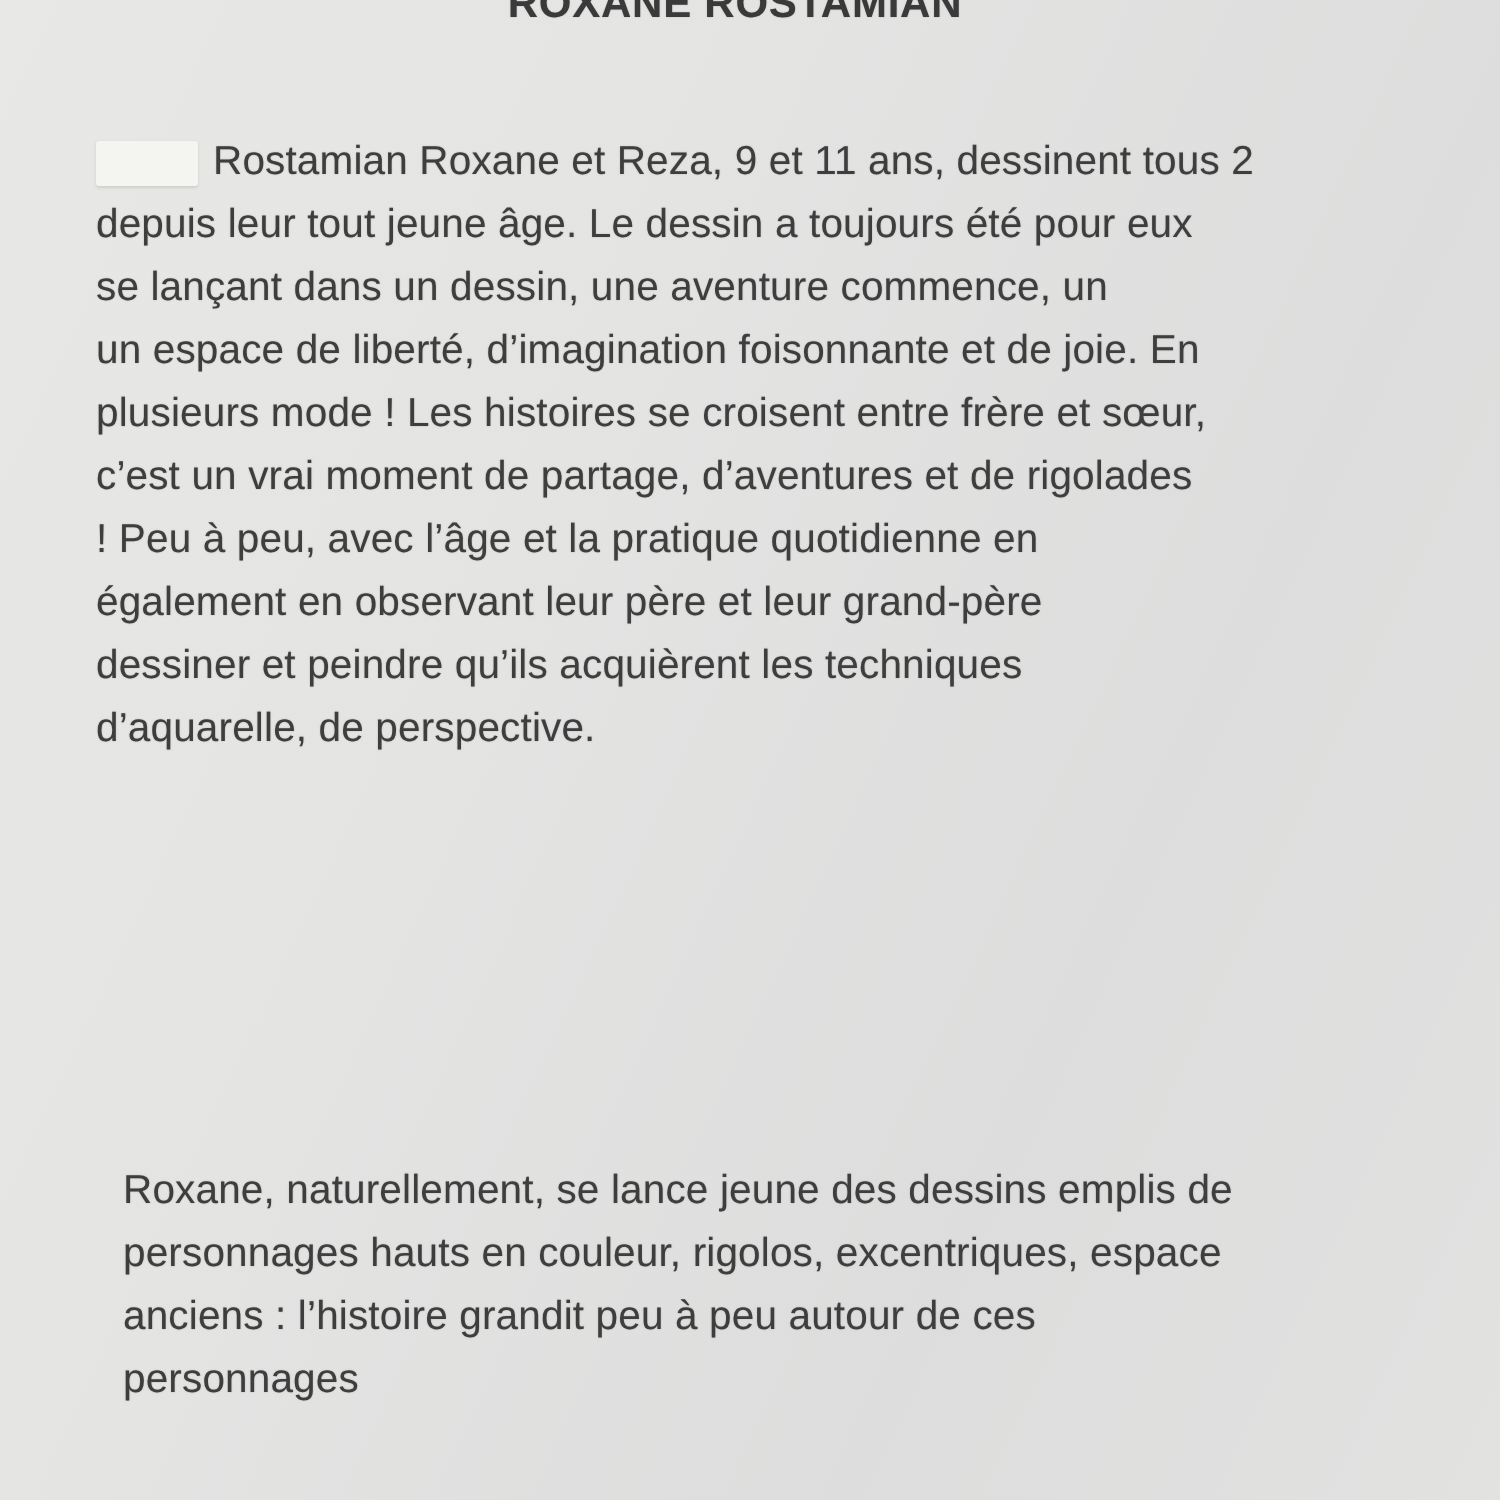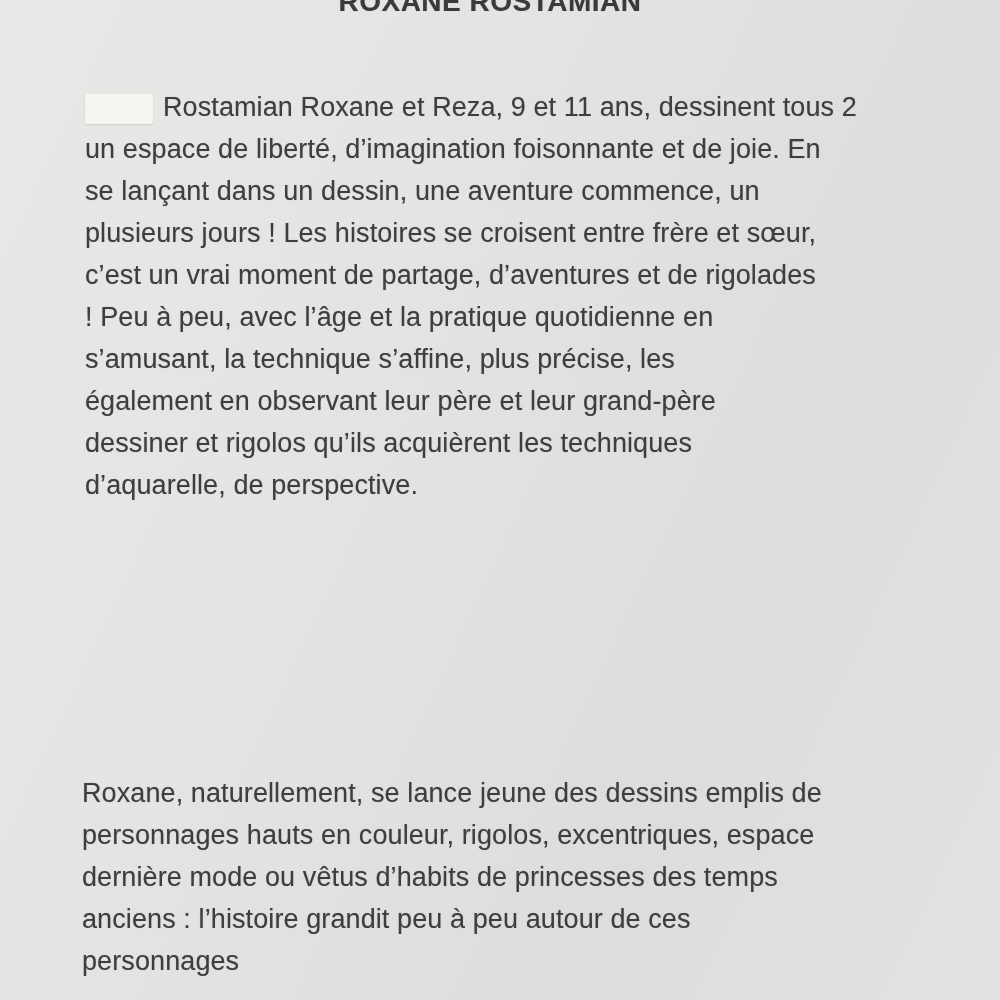--- a/index.html
+++ b/index.html
@@ -29,21 +29,21 @@
     margin: 0;
     text-align: center;
     font-size: 28px;
     font-weight: bold;
     letter-spacing: 0.5px;
     color: #3a3a3a;
     white-space: nowrap;
   }
   .para {
     position: absolute;
-    left: 85px;
+    left: 64px;
     right: 50px;
   }
   .para-1 { top: 86px; }
   .para-2 { top: 772px; left: 82px; }
   .line {
     height: 42px;
     line-height: 42px;
     font-size: 27px;
     white-space: nowrap;
     letter-spacing: 0.1px;
@@ -61,32 +61,31 @@
 </style>
 </head>
 <body>
 
 <div class="page">
 
   <h1 class="title">ROXANE ROSTAMIAN</h1>
 
   <div class="para para-1">
     <div class="line"><span class="whiteout"></span><span>Rostamian Roxane et Reza, 9 et 11 ans, dessinent tous 2</span></div>
+    <div class="line">depuis leur tout jeune âge. Le dessin a toujours été pour eux</div>
+    <div class="line">se lançant dans un dessin, une aventure commence, un</div>
     <div class="line">un espace de liberté, d’imagination foisonnante et de joie. En</div>
-    <div class="line">se lançant dans un dessin, une aventure commence, un</div>
-    <div class="line">plusieurs jours ! Les histoires se croisent entre frère et sœur,</div>
+    <div class="line">plusieurs mode ! Les histoires se croisent entre frère et sœur,</div>
     <div class="line">c’est un vrai moment de partage, d’aventures et de rigolades</div>
     <div class="line">! Peu à peu, avec l’âge et la pratique quotidienne en</div>
-    <div class="line">s’amusant, la technique s’affine, plus précise, les</div>
     <div class="line">également en observant leur père et leur grand-père</div>
-    <div class="line">dessiner et rigolos qu’ils acquièrent les techniques</div>
+    <div class="line">dessiner et peindre qu’ils acquièrent les techniques</div>
     <div class="line">d’aquarelle, de perspective.</div>
   </div>
 
   <div class="para para-2">
     <div class="line">Roxane, naturellement, se lance jeune des dessins emplis de</div>
     <div class="line">personnages hauts en couleur, rigolos, excentriques, espace</div>
-    <div class="line">dernière mode ou vêtus d’habits de princesses des temps</div>
     <div class="line">anciens : l’histoire grandit peu à peu autour de ces</div>
     <div class="line">personnages</div>
   </div>
 
 </div>
 
 </body></html>

